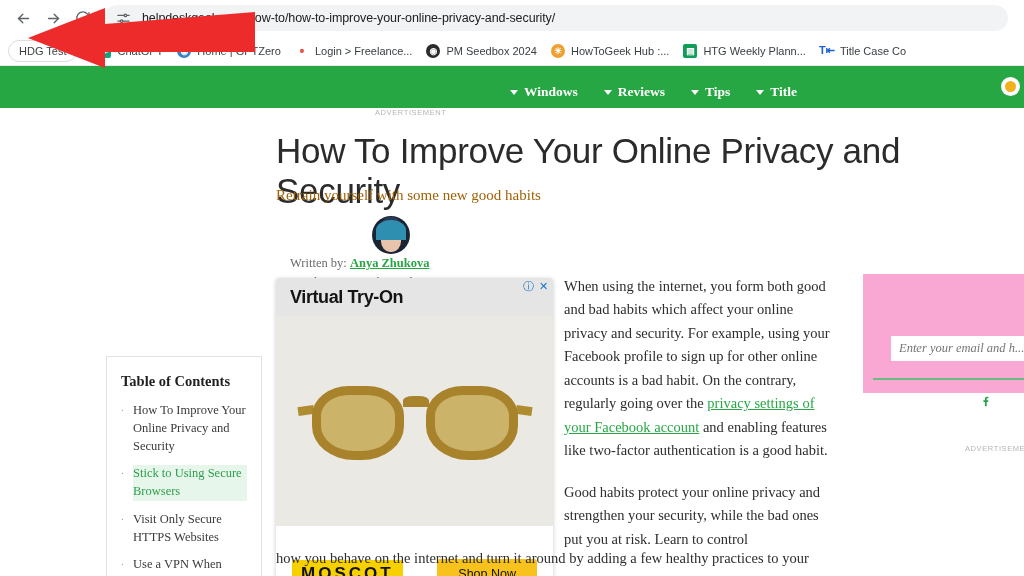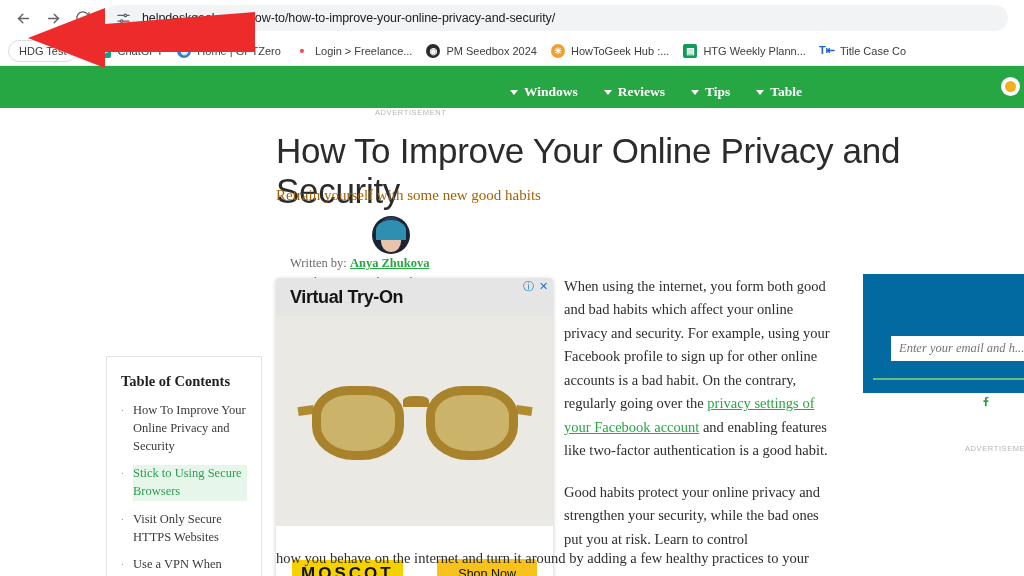--- a/index.html
+++ b/index.html
@@ -249,21 +249,21 @@
     padding-top: 1px;
   }
   .toc-text { flex: 1 1 auto; }
   .toc-item.active .toc-text {
     color: #2e9e4f; background: #e6f6ea; font-weight: normal;
   }
 
   
   #newsletter-box {
     position: absolute; left: 863px; top: 166px; width: 161px; height: 119px;
-    background: #0369a1;
+    background: #f9a8d4;
   }
   #newsletter-input {
     position: absolute; left: 28px; top: 62px; width: 160px; height: 25px;
     background: #ffffff; border: none; outline: none;
     font-family: "Liberation Serif", serif; font-style: italic;
     font-size: 12.5px; color: #555; padding: 0 8px;
   }
   #newsletter-divider {
     position: absolute; left: 10px; top: 104px; width: 151px; height: 2px;
     background: #66bd7e;
@@ -379,21 +379,21 @@
     <div class="nav-item">
       <span class="nav-caret"></span>
       <span>Reviews</span>
     </div>
     <div class="nav-item">
       <span class="nav-caret"></span>
       <span>Tips</span>
     </div>
     <div class="nav-item">
       <span class="nav-caret"></span>
-      <span>Table</span>
+      <span>Title</span>
     </div>
   </div>
   <div id="header-avatar"></div>
 </div>
 
 <div id="page-body">
 
   <h1 id="article-title">How To Improve Your Online Privacy and Security</h1>
   <div id="article-subtitle">Retrain yourself with some new good habits</div>
 

